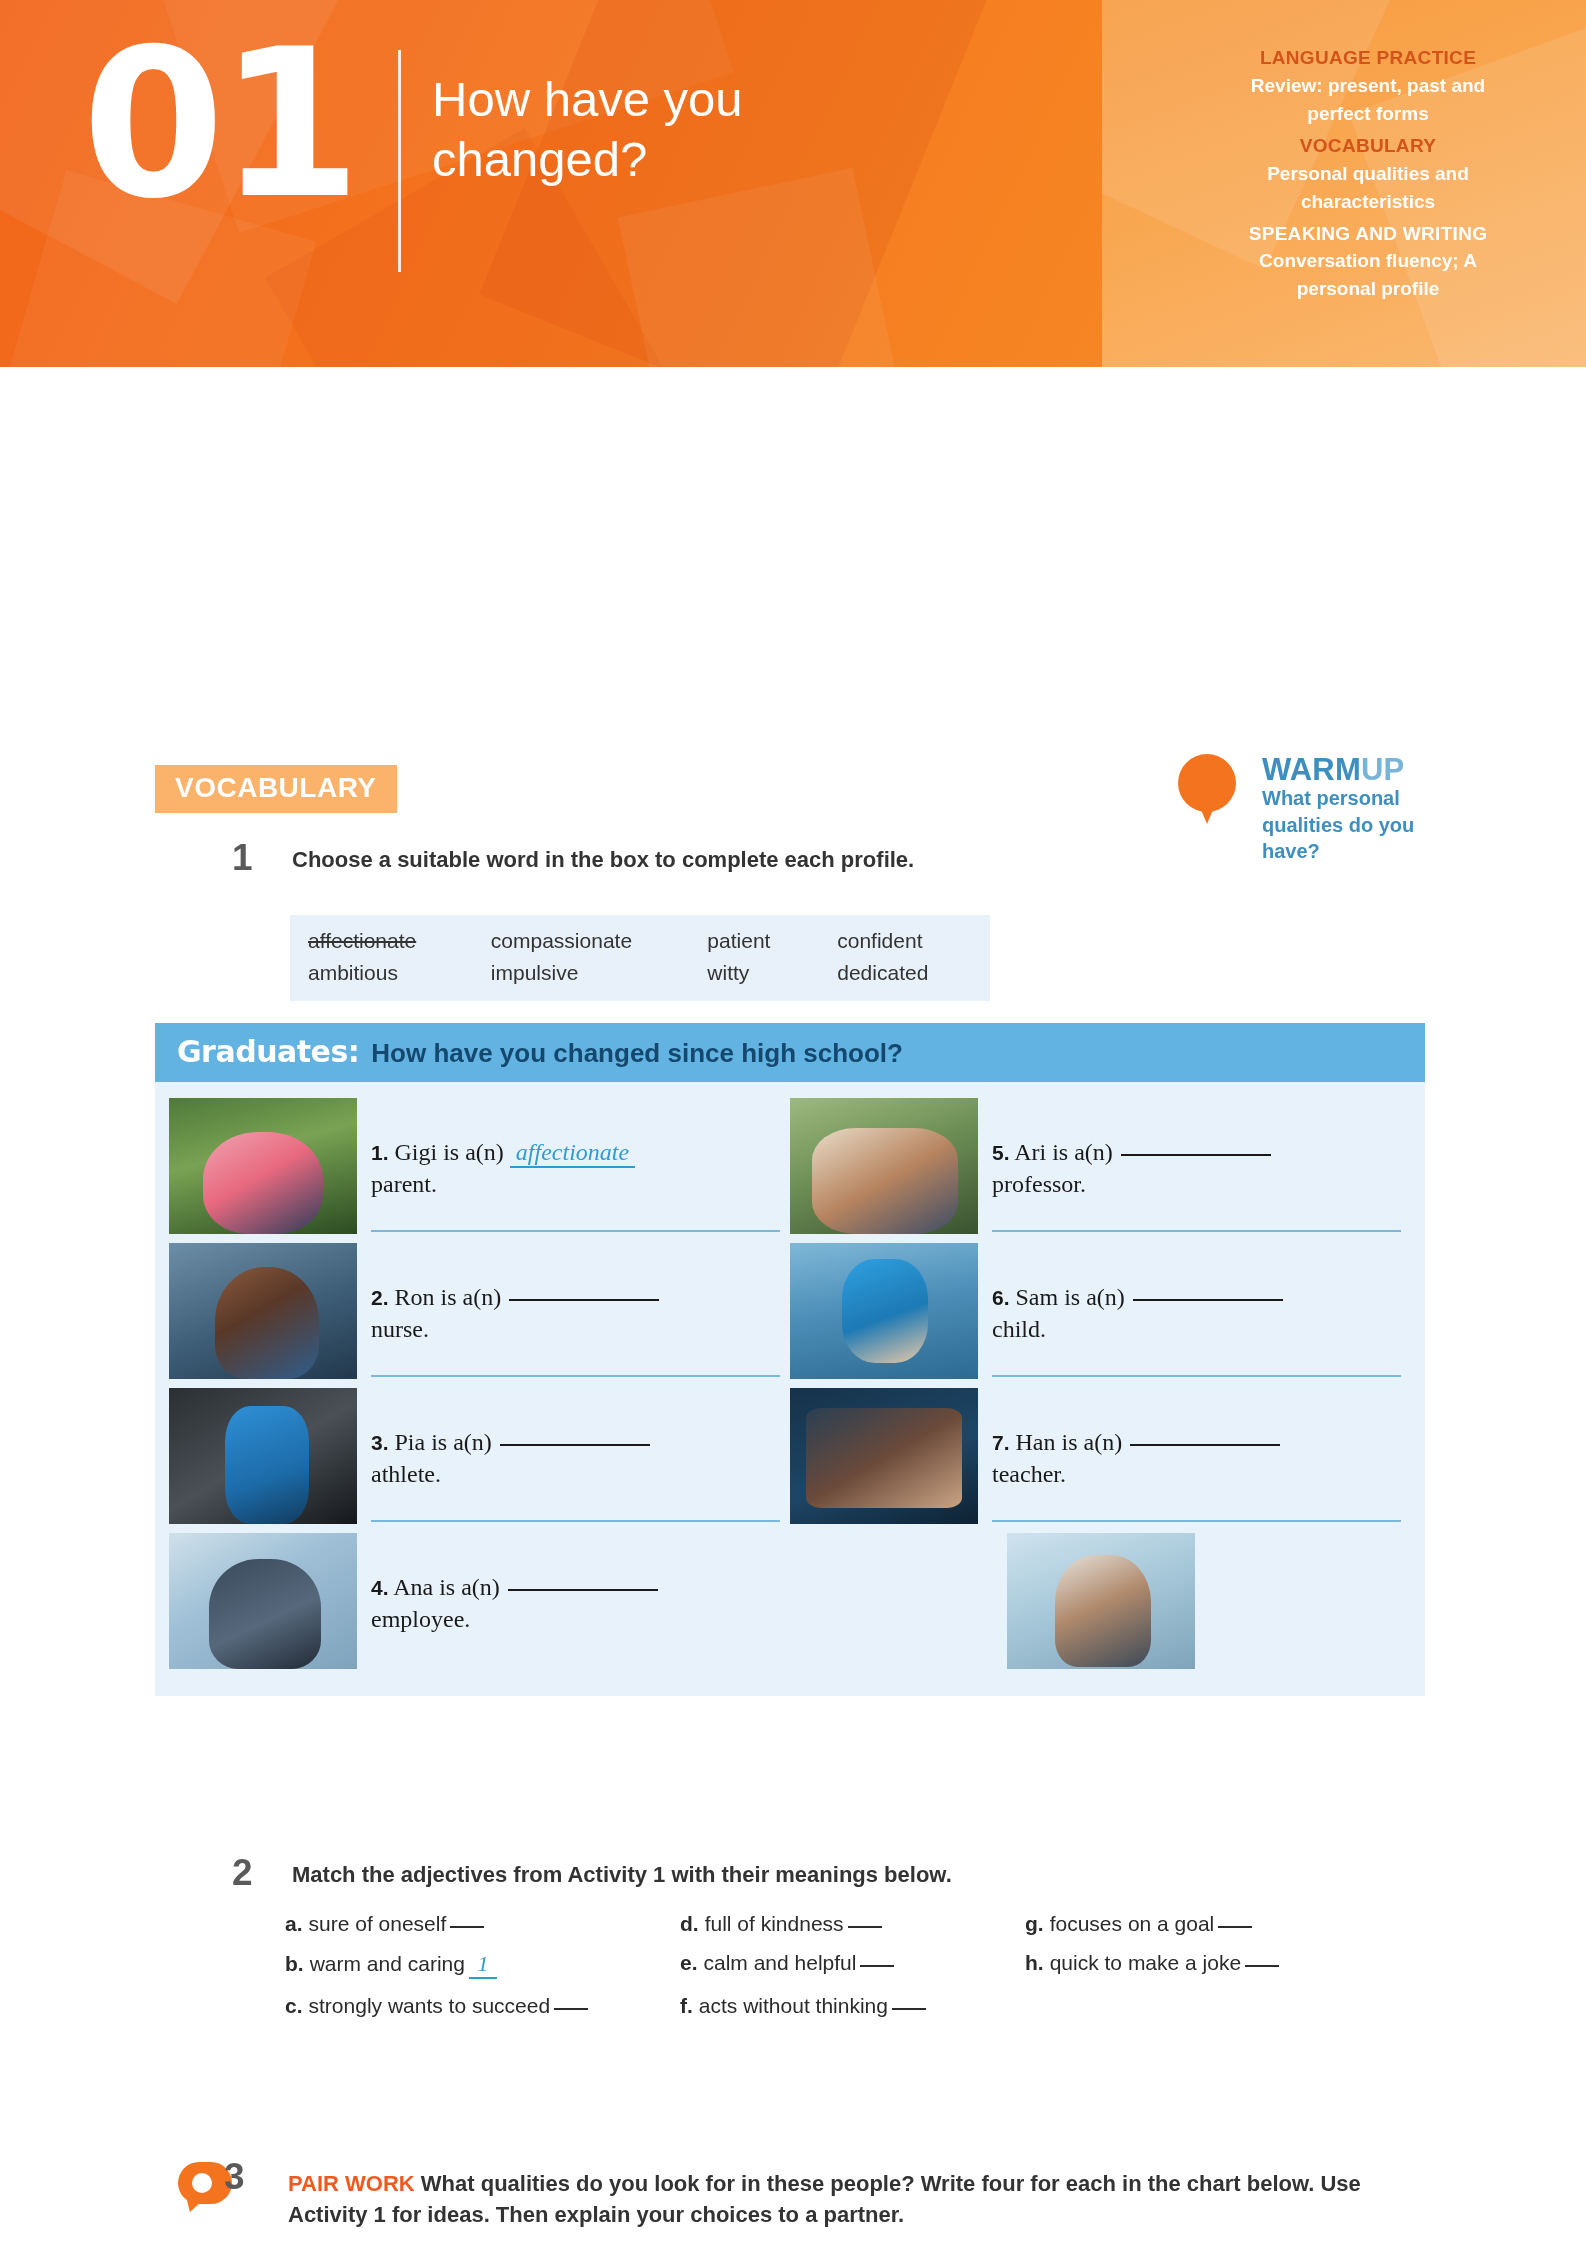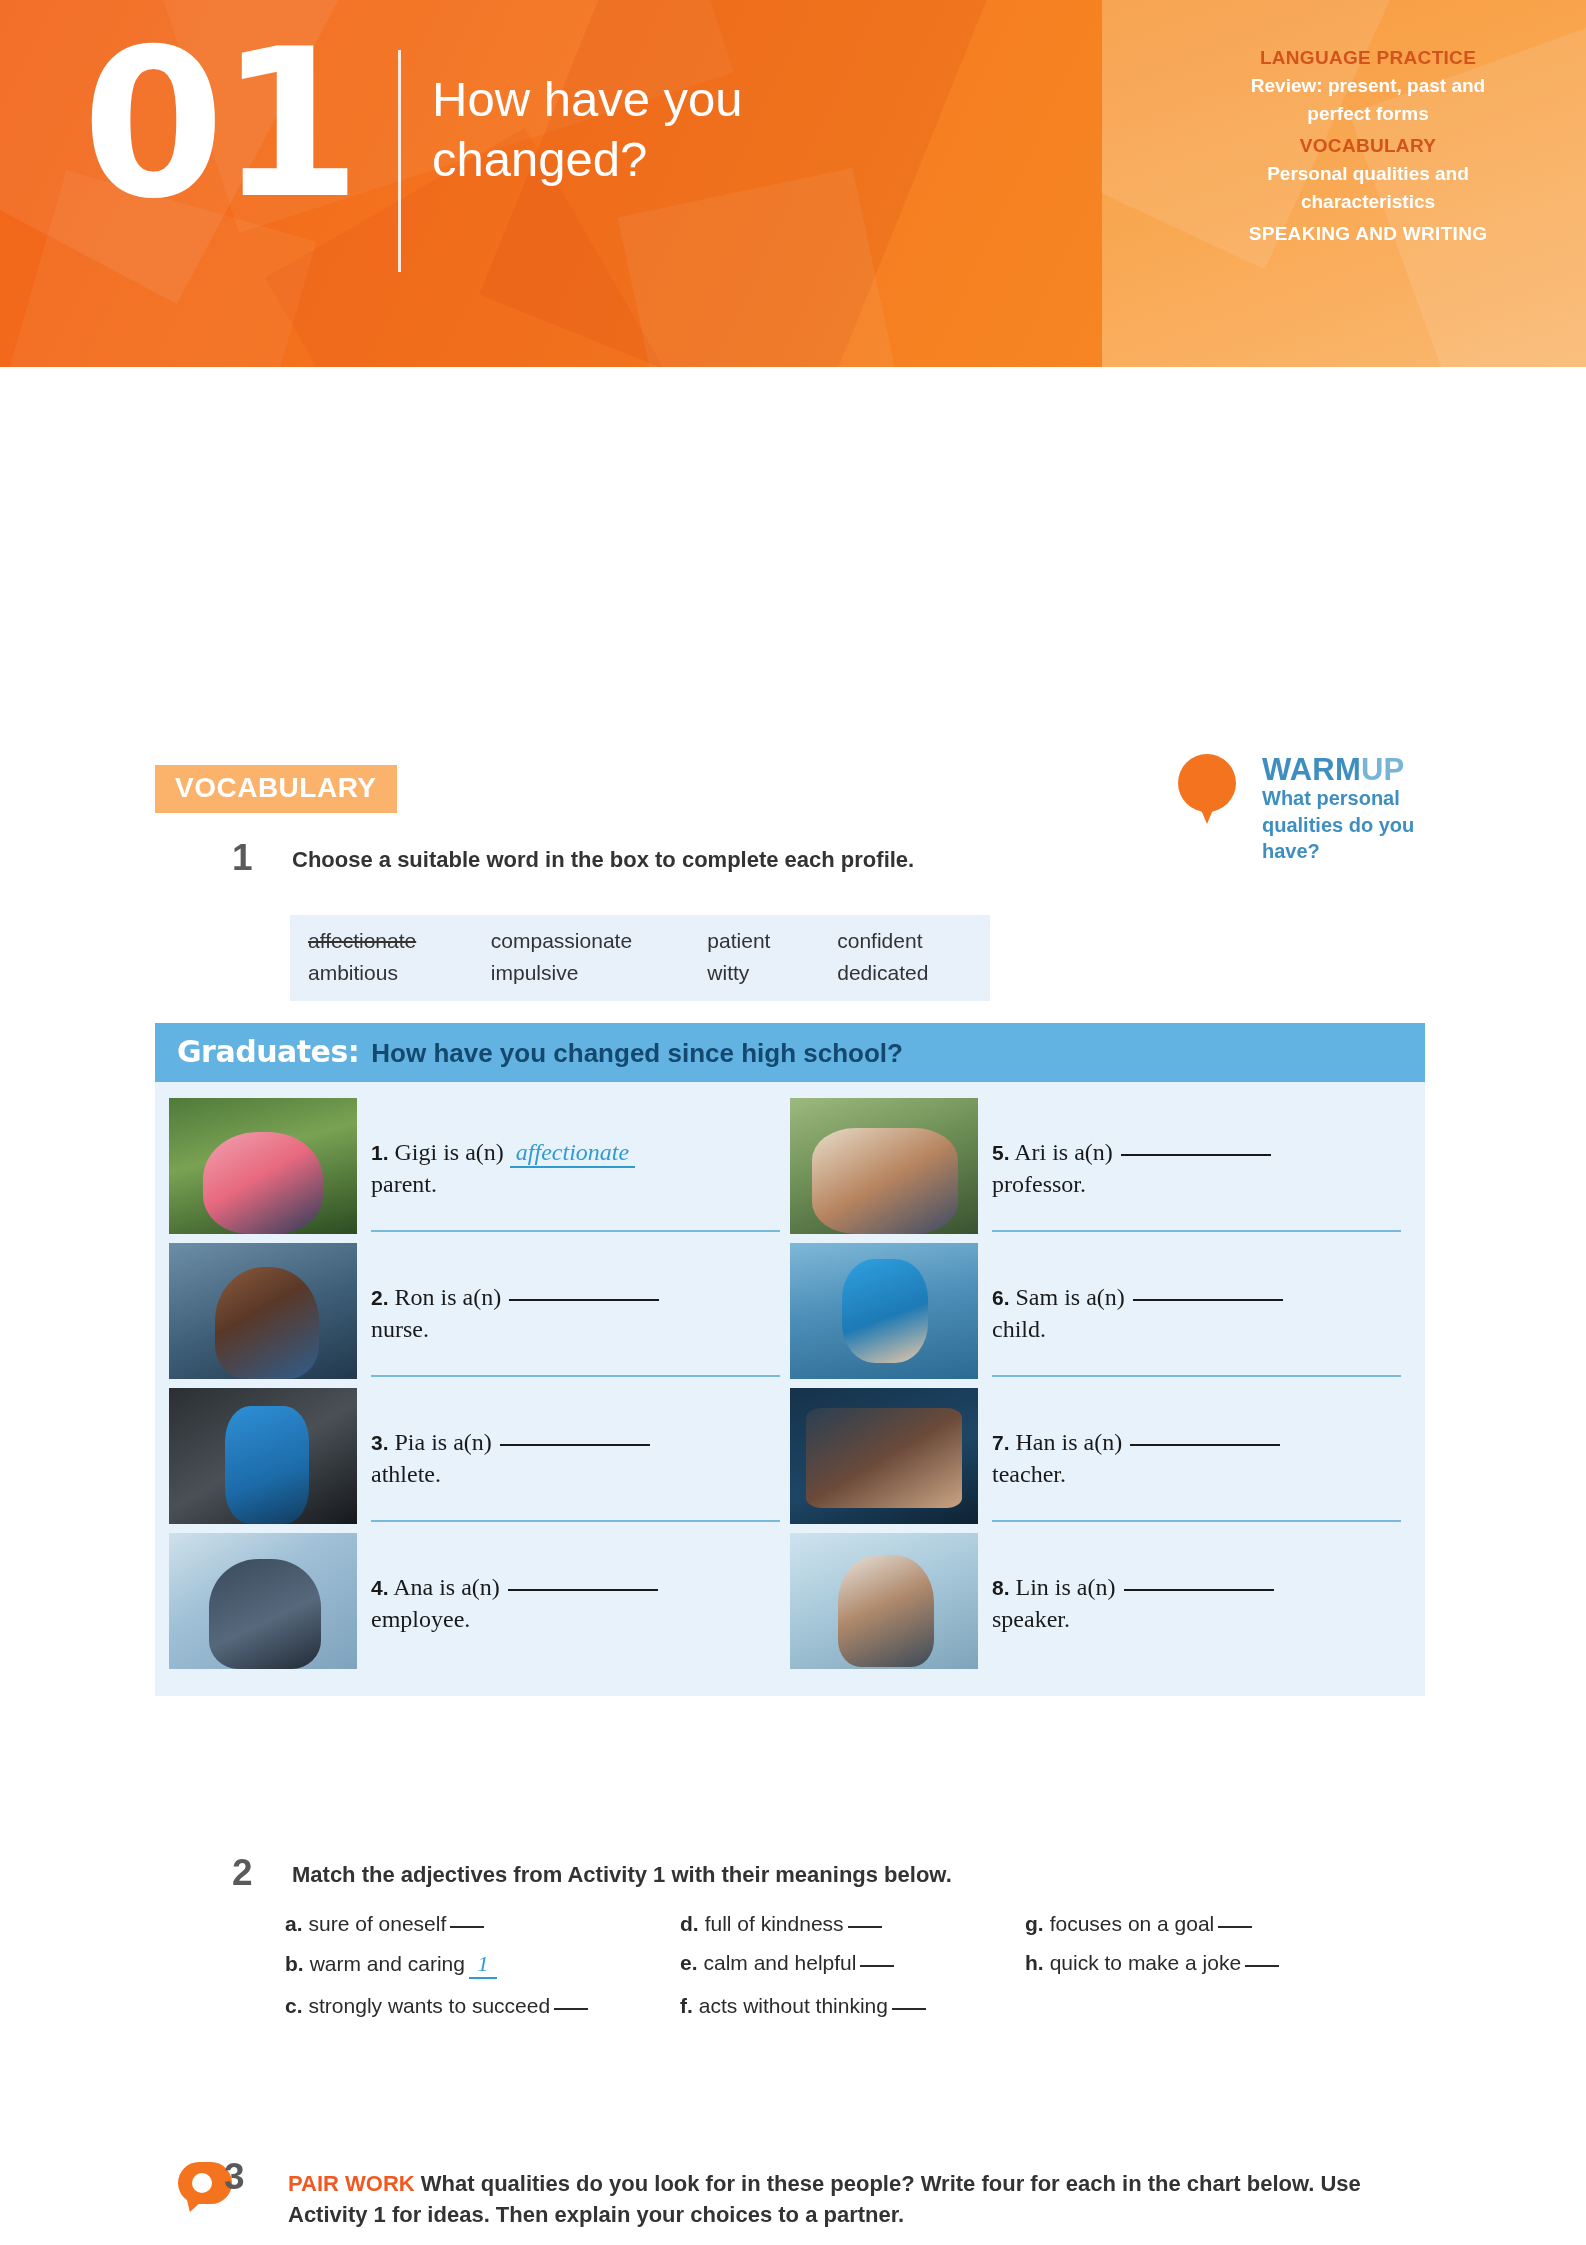--- a/index.html
+++ b/index.html
@@ -337,20 +337,21 @@
     <div class="blk">
       <div class="lbl dark">LANGUAGE PRACTICE</div>
       <div class="txt">Review: present, past and perfect forms</div>
     </div>
     <div class="blk">
       <div class="lbl dark">VOCABULARY</div>
       <div class="txt">Personal qualities and characteristics</div>
     </div>
     <div class="blk">
       <div class="lbl">SPEAKING AND WRITING</div>
+      <div class="txt">Conversation fluency; A personal profile</div>
     </div>
   </div>
 </div>
 
 <div class="page">
 
   <div class="vocab-tag">VOCABULARY</div>
 
   <div class="warmup">
     <div class="pin">
@@ -495,28 +496,20 @@
               <span>teacher.</span>
             </div>
             <div class="answer-rule"></div>
           </div>
         </div>
 
         <div class="qrow">
           <div class="photo">
               <div class="ph-inner p8"></div>
             </div>
-          <div class="qtext">
-            <div class="qline">
-              <span class="qn">8.</span>
-              <span>Lin is a(n)</span>
-              <span class="blank"></span><br>
-              <span>speaker.</span>
-            </div>
-          </div>
         </div>
 
       </div>
     </div>
   </div>
 
   <div class="act act2">
     <div class="num act-num">2</div>
     <div class="instr">Match the adjectives from Activity 1 with their meanings below.</div>
   </div>

